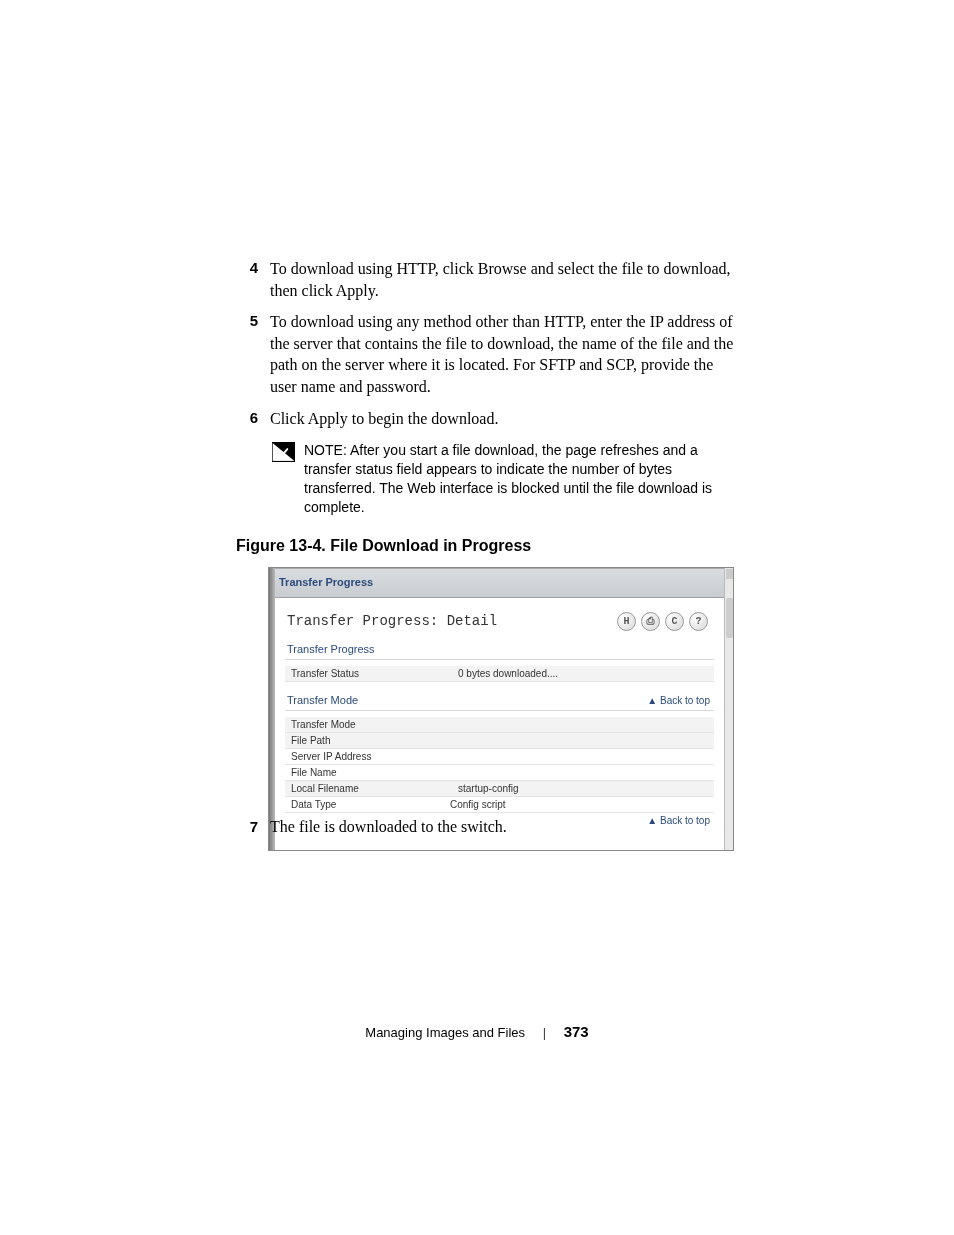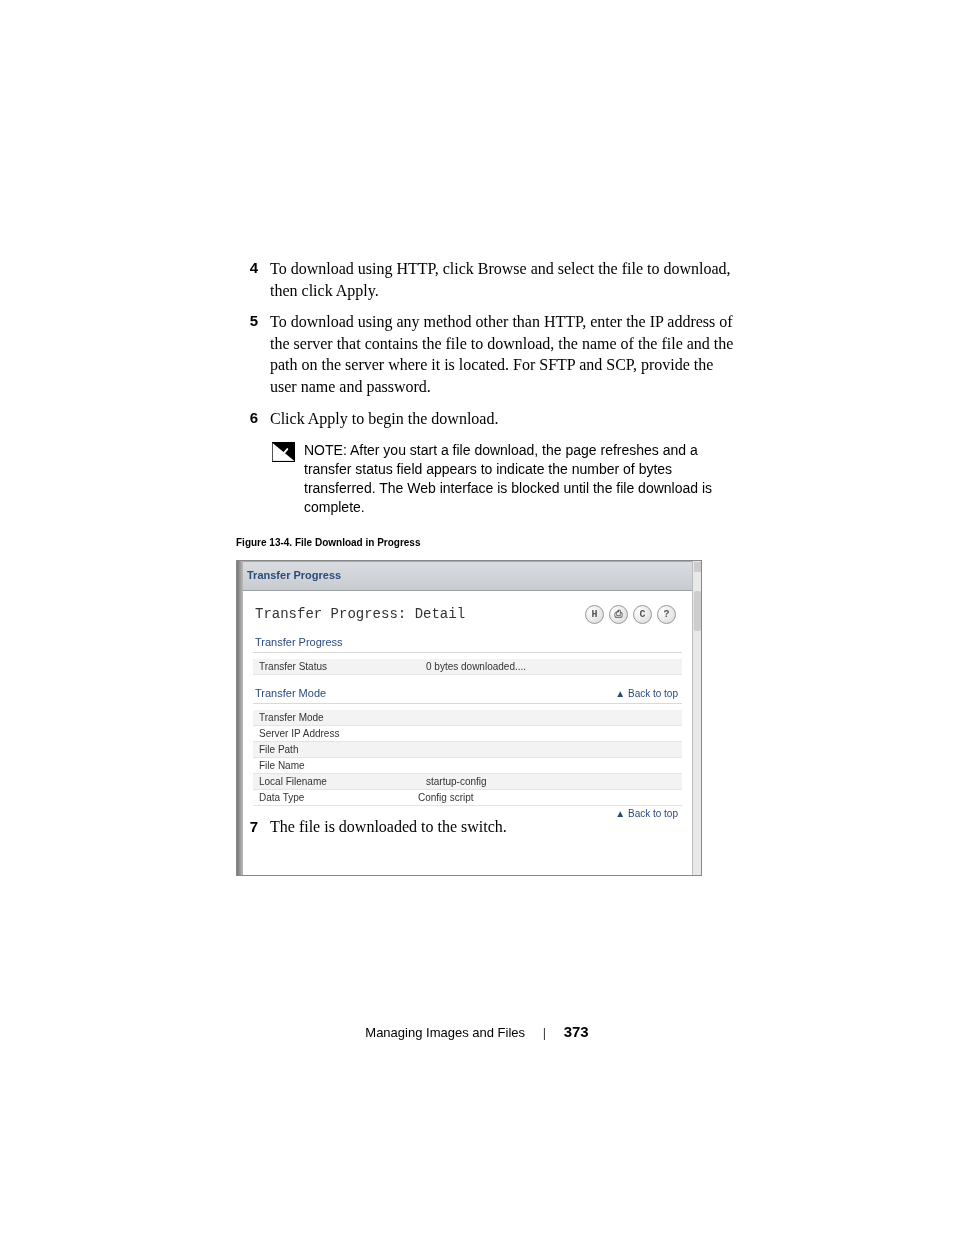--- a/index.html
+++ b/index.html
@@ -46,30 +46,31 @@
     margin-top: 1px;
   }
   .note-text {
     font-family: Arial, Helvetica, sans-serif;
     font-size: 14px;
     line-height: 1.35;
   }
   .figure-caption {
     font-family: Arial, Helvetica, sans-serif;
     font-weight: bold;
-    font-size: 10px;
+    font-size: 16px;
     margin-top: 20px;
     margin-bottom: 12px;
   }
   .screenshot {
     width: 466px;
-    height: 316px;
+    height: 284px;
     border: 1px solid #888;
     background: #fff;
     position: relative;
+    margin-left: 32px;
     font-family: Arial, Helvetica, sans-serif;
     font-size: 11px;
     overflow: hidden;
   }
   .ss-leftbar {
     position: absolute; left:0; top:0; width:6px; height:100%;
     background: linear-gradient(to right,#777,#bbb);
   }
   .ss-tab {
     position: absolute;
@@ -239,26 +240,26 @@
         <div style="display:flex; justify-content:space-between; align-items:baseline">
           <div class="ss-sec-head">Transfer Mode</div>
           <div class="ss-backtop">▲ Back to top</div>
         </div>
         <div class="ss-sep"></div>
         <div style="height:6px"></div>
         <div class="ss-row alt">
           <div class="ss-label">Transfer Mode</div>
           <div class="ss-value"></div>
         </div>
+        <div class="ss-row alt">
+          <div class="ss-label">File Path</div>
+          <div class="ss-value"></div>
+        </div>
         <div class="ss-row">
           <div class="ss-label">Server IP Address</div>
-          <div class="ss-value"></div>
-        </div>
-        <div class="ss-row alt">
-          <div class="ss-label">File Path</div>
           <div class="ss-value"></div>
         </div>
         <div class="ss-row">
           <div class="ss-label">File Name</div>
           <div class="ss-value"></div>
         </div>
         <div class="ss-row alt">
           <div class="ss-label">Local Filename</div>
           <div class="ss-value">startup-config</div>
         </div>

